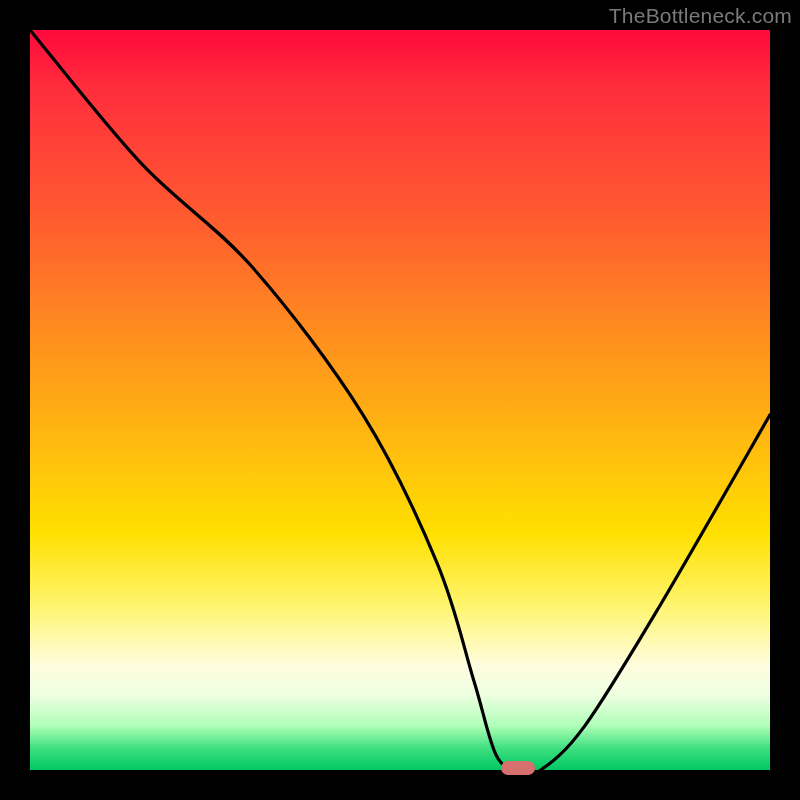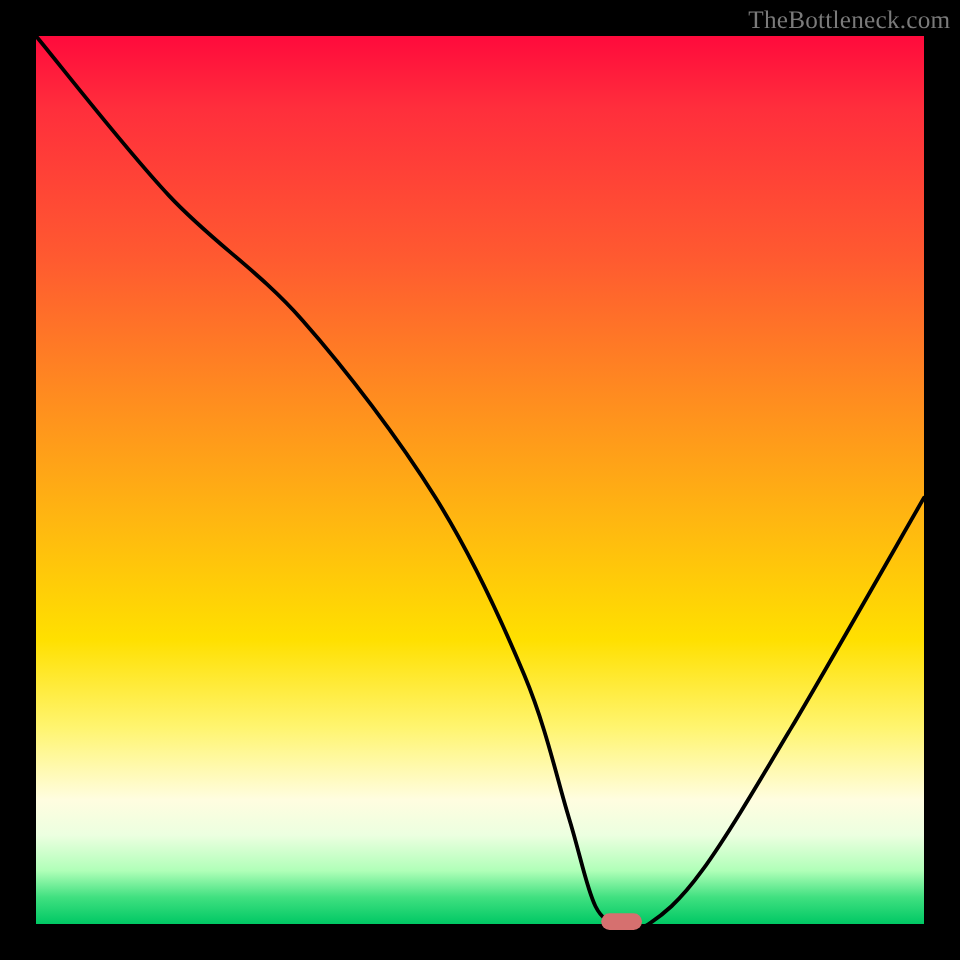--- a/index.html
+++ b/index.html
@@ -48,21 +48,20 @@
     height: 740px;
   }
   .watermark {
     position: absolute;
     top: 4px;
     right: 8px;
     color: #7a7a7a;
     font-size: 21px;
     font-weight: 400;
     letter-spacing: 0.2px;
-    font-family: Liberation Serif, serif;
   }
   .marker {
     position: absolute;
     width: 34px;
     height: 14px;
     background: #d6706f;
     border-radius: 7px;
   }
 </style>
 </head>

